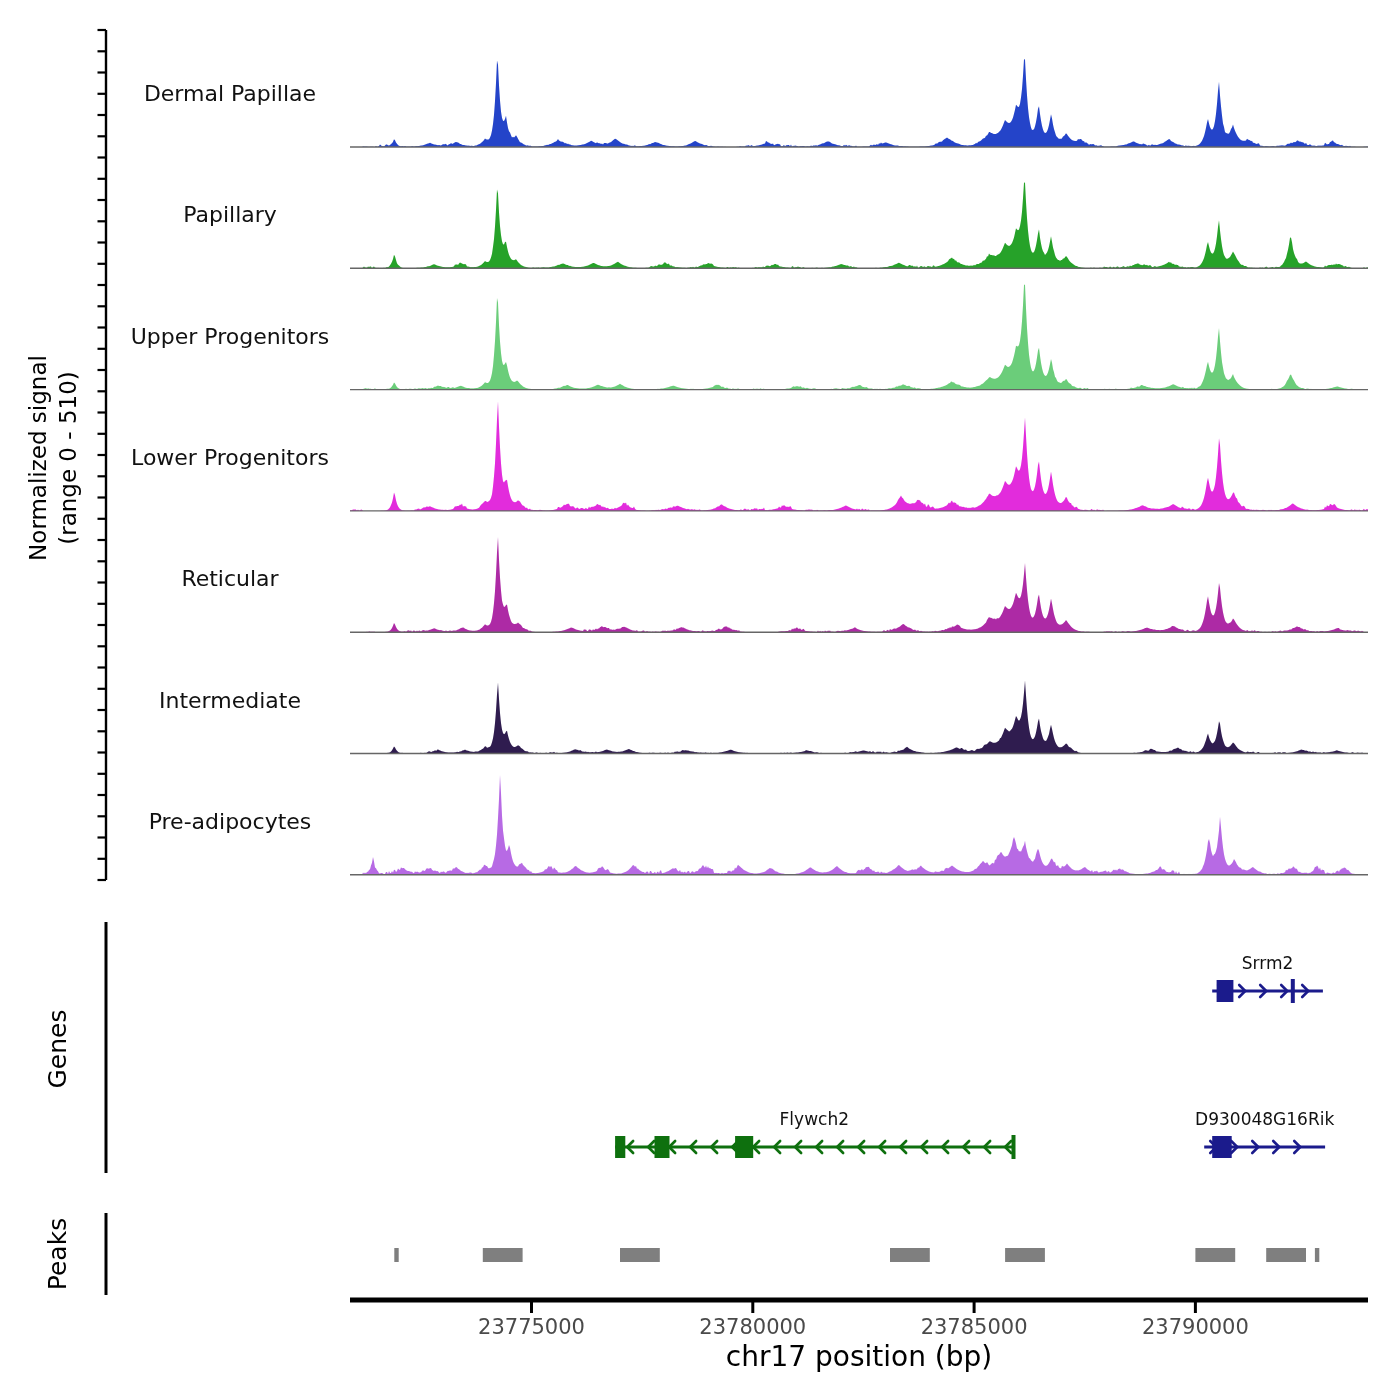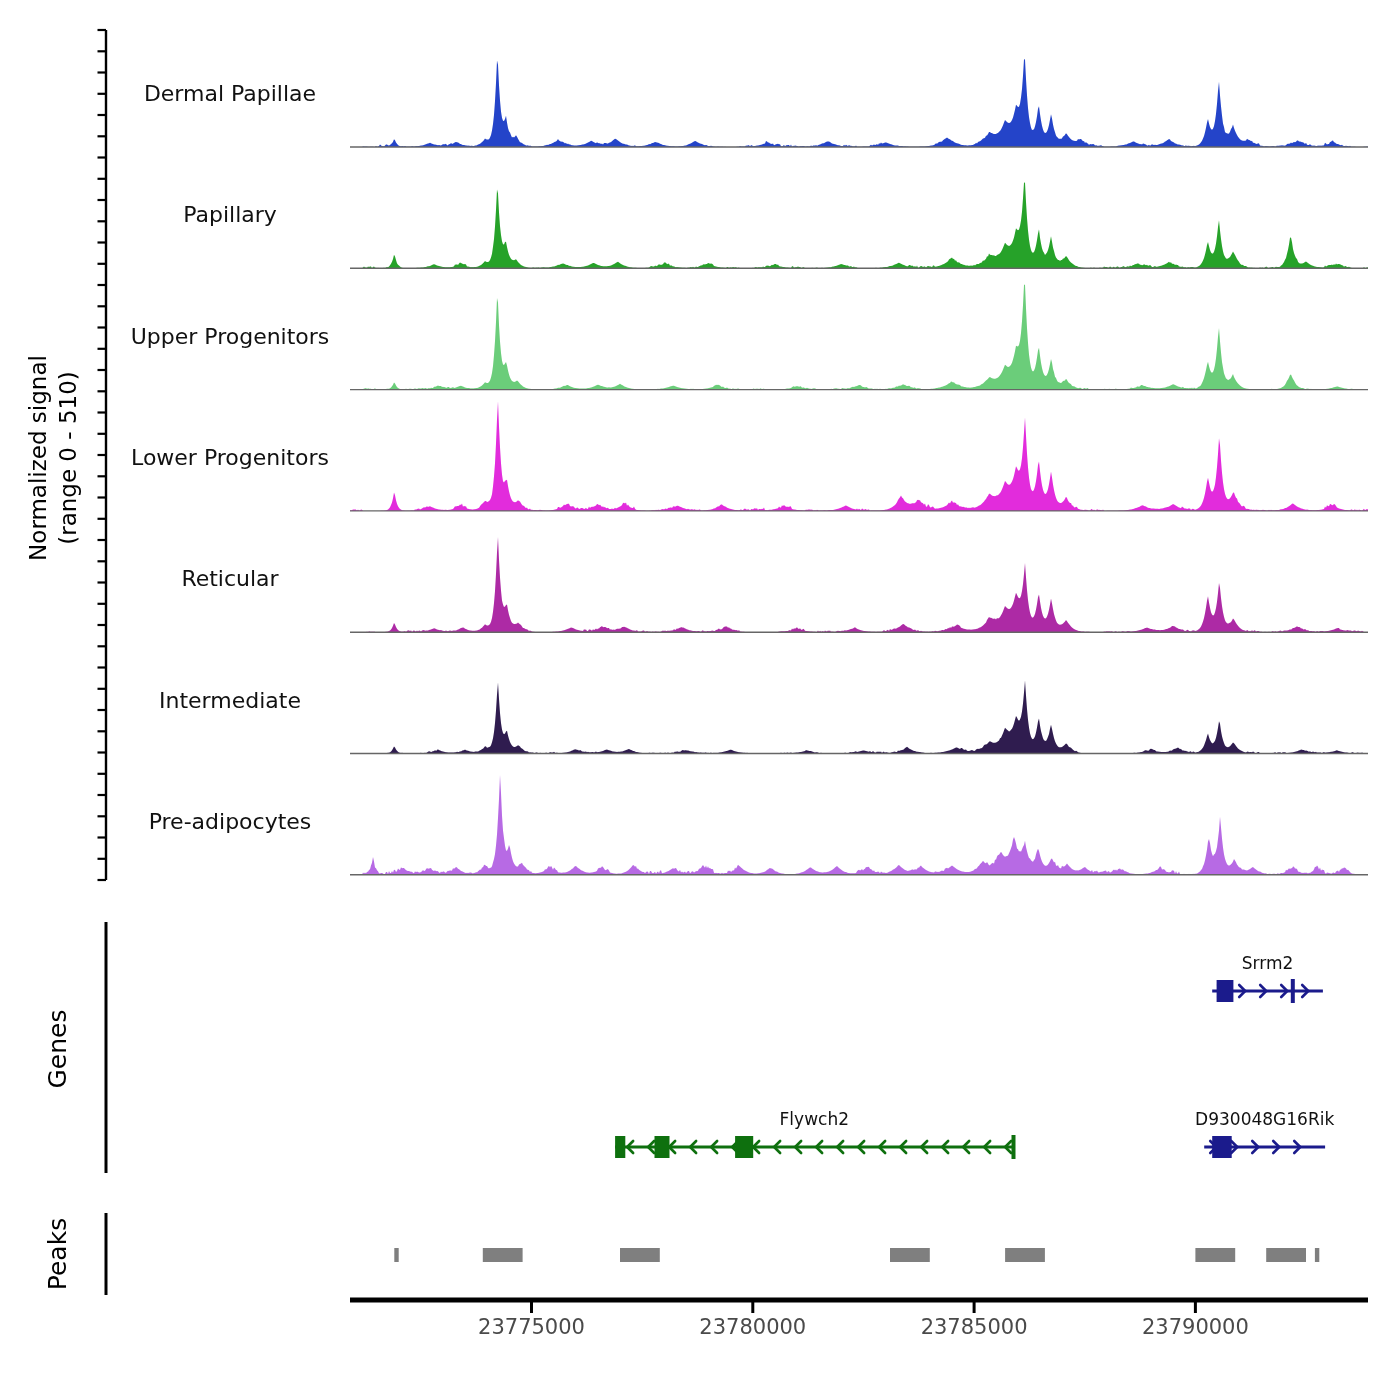--- a/index.html
+++ b/index.html
@@ -153,13 +153,14 @@
         <text x="1195.4" y="1334" text-anchor="middle" font-size="21px" fill="#4a4a4a">23790000</text>
       </g>
   </svg>
 
   <div class="rot ylab">
     <div>Normalized signal</div>
     <div>(range 0 - 510)</div>
   </div>
   <div class="rot glab">Genes</div>
   <div class="rot plab">Peaks</div>
+  <div class="xlab">chr17 position (bp)</div>
 </div>
 
 </body></html>

